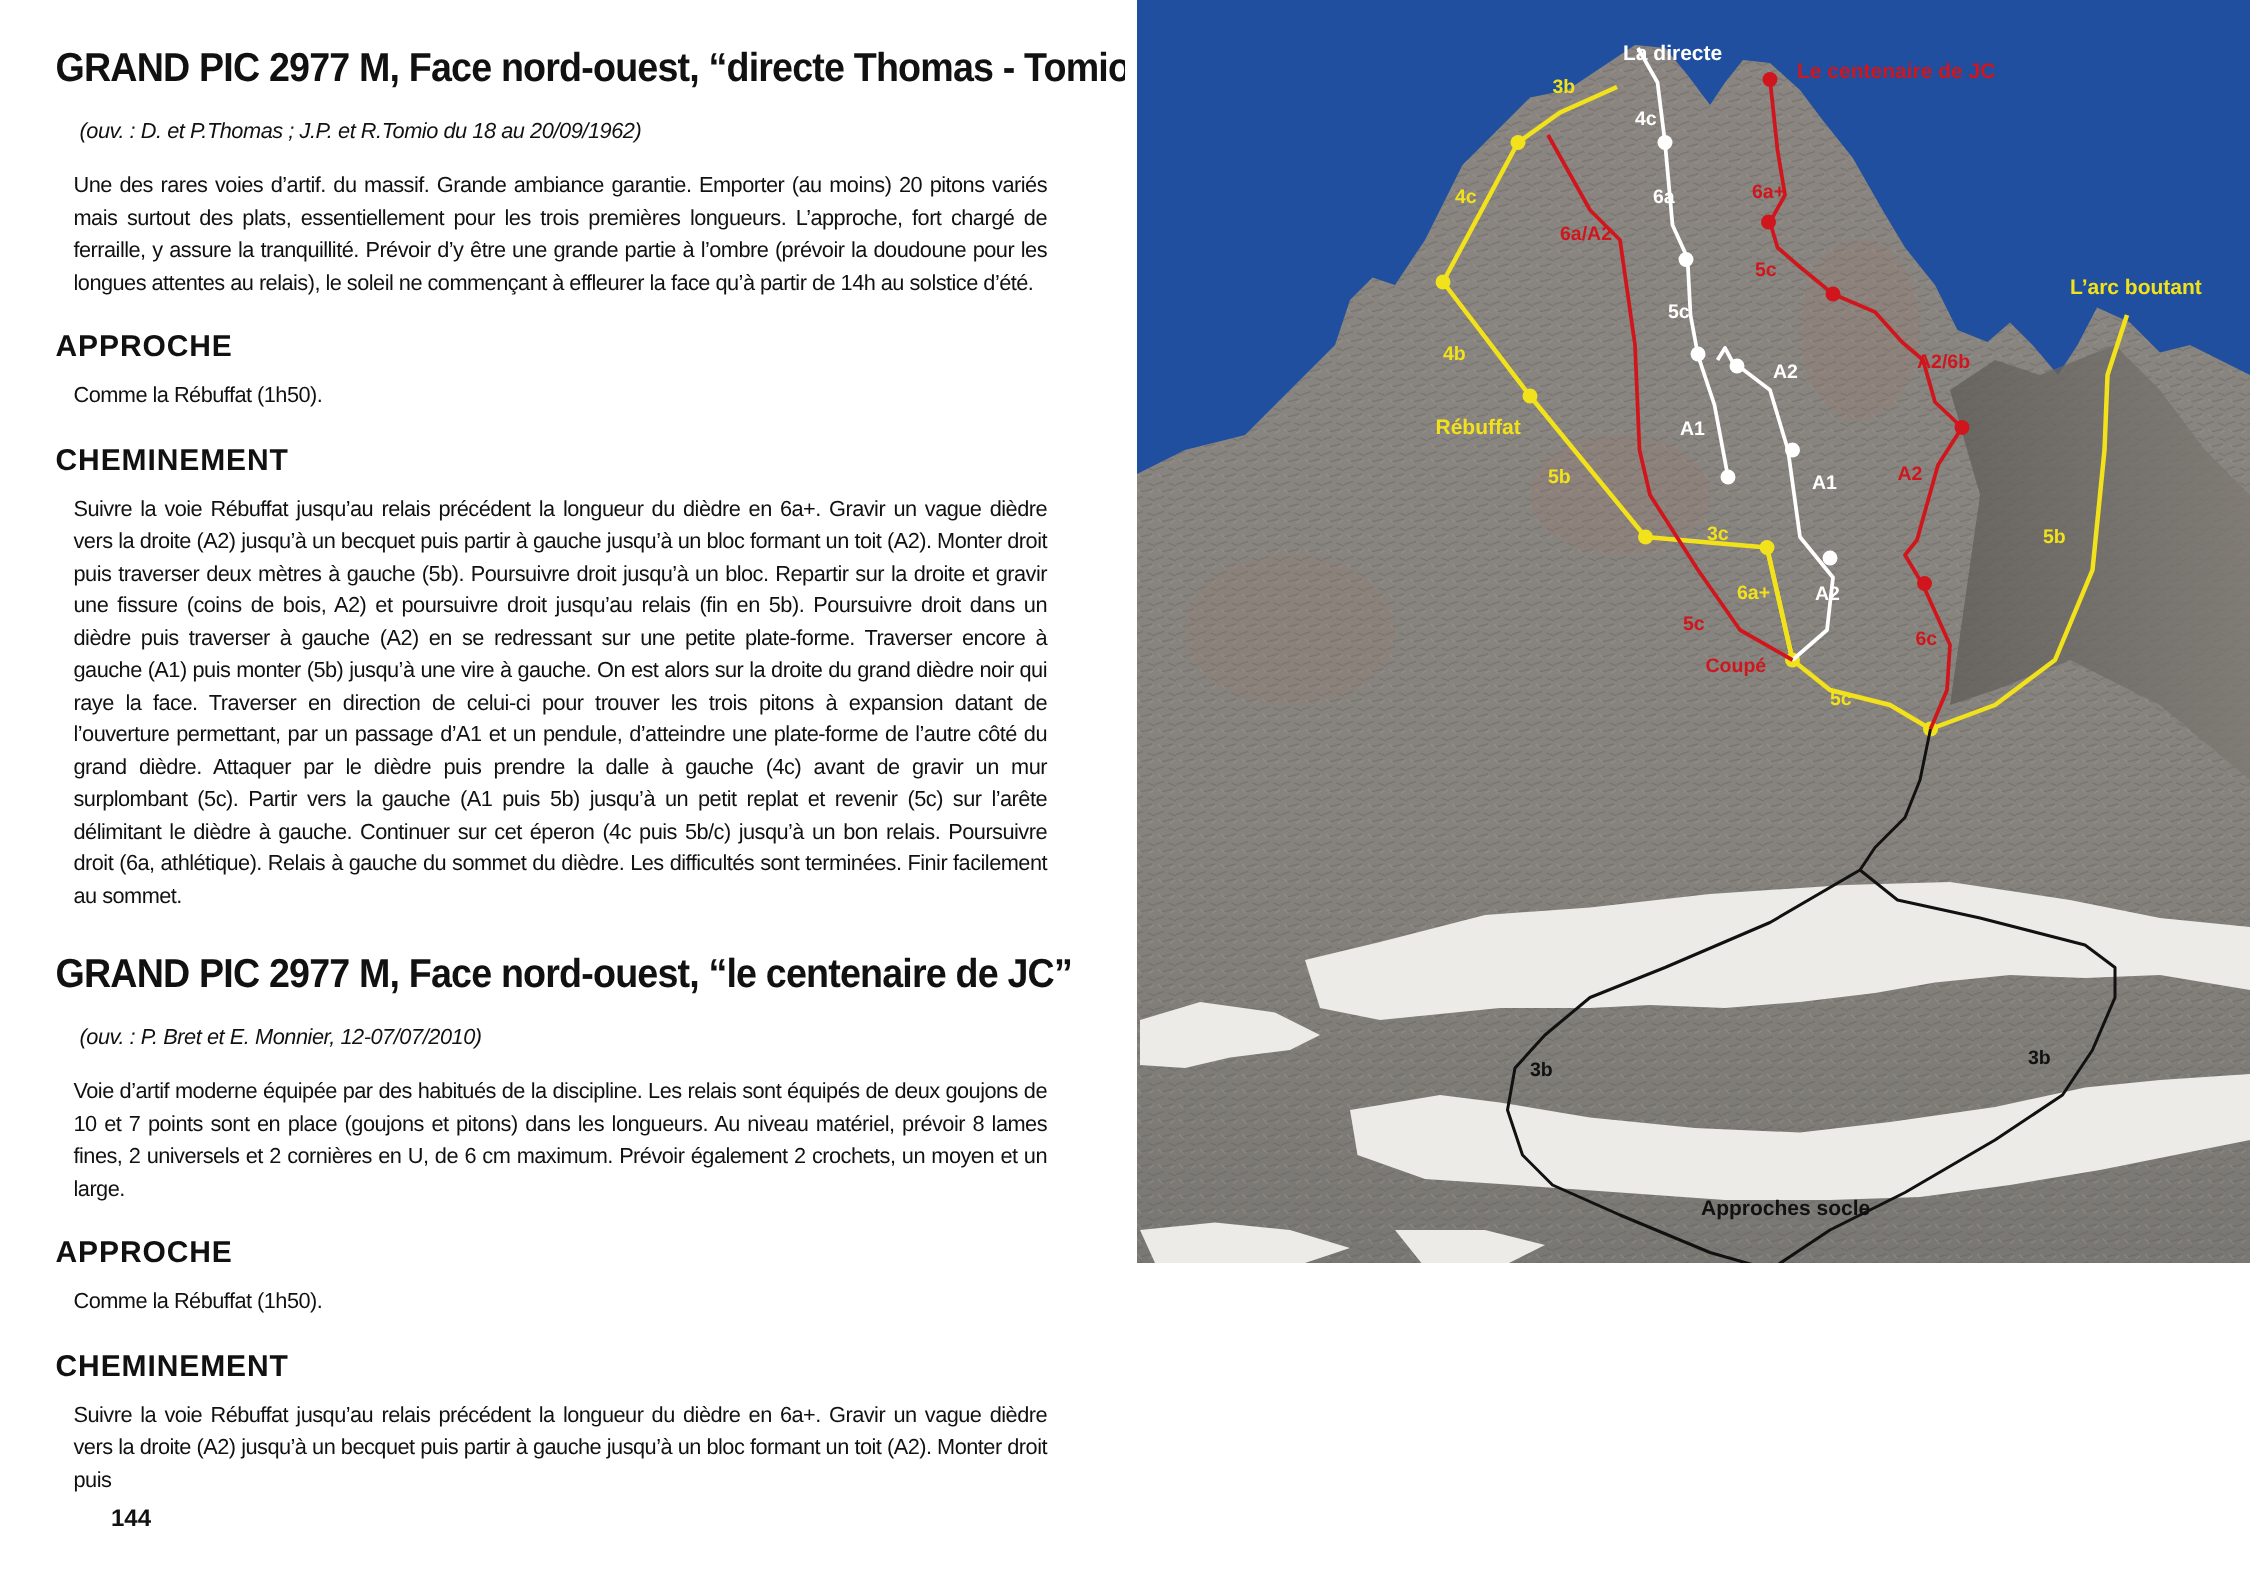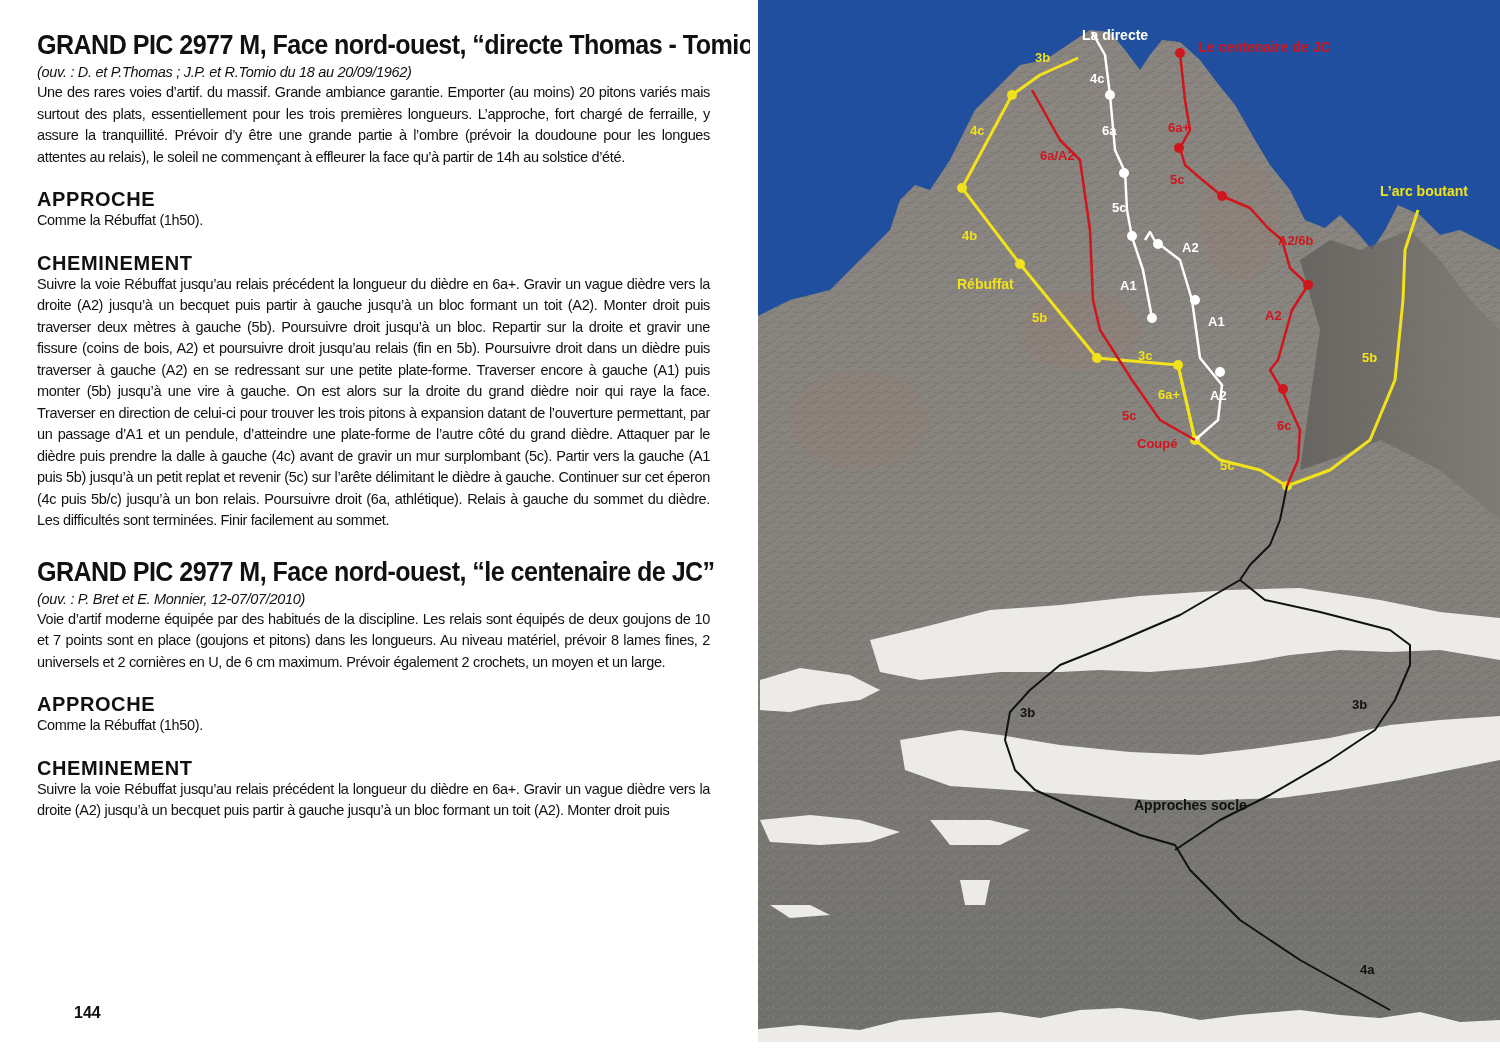--- a/index.html
+++ b/index.html
@@ -11,36 +11,36 @@
     position: absolute; left: 0; top: 0; width: 750px; height: 1059px; background: #ffffff;
     font-family: "Liberation Sans", sans-serif; color: #111;
   }
   .text-col { position: absolute; left: 37px; top: 28px; width: 673px; }
   .route-title {
     font-family: "Liberation Sans", sans-serif; font-weight: bold;
     font-size: 27px; line-height: 34px; letter-spacing: -0.6px; transform: scaleX(0.93);
     transform-origin: left; white-space: nowrap; margin: 0;
   }
   .route-opening {
-    font-style: italic; font-size: 14.5px; line-height: 20px; letter-spacing: -0.3px; margin: 0;
+    font-style: italic; font-size: 14.5px; line-height: 20px; letter-spacing: -0.3px; margin: 16px;
   }
   .route-specs {
     font-style: italic; font-size: 14.5px; line-height: 21px; letter-spacing: -0.3px; margin: 22px 0 0 0;
   }
   .para {
-    font-size: 14.5px; line-height: 21.5px; letter-spacing: -0.35px; margin: 0; text-align: justify;
+    font-size: 14.5px; line-height: 21.5px; letter-spacing: -0.35px; margin: 12px; text-align: justify;
   }
   .section-head {
     font-weight: bold; font-size: 20px; letter-spacing: 0.6px; line-height: 21px; margin: 21px 0 0 0;
   }
   .page-number {
     position: absolute; left: 38px; top: 1004px; font-size: 16px; font-weight: bold; color: #111; margin-left: 36px;
   }
   .photo {
-    position: absolute; left: 750px; top: 0; width: 750px; height: 1042px; overflow: hidden;
+    position: absolute; left: 750px; top: 0; width: 750px; height: 842px; overflow: hidden;
   }
   .photo svg { display: block; }
   .lbl { font-family: "Liberation Sans", sans-serif; font-weight: bold; }
 </style>
 </head>
 <body>
 
 <div class="page-left">
   <div class="text-col">
 

